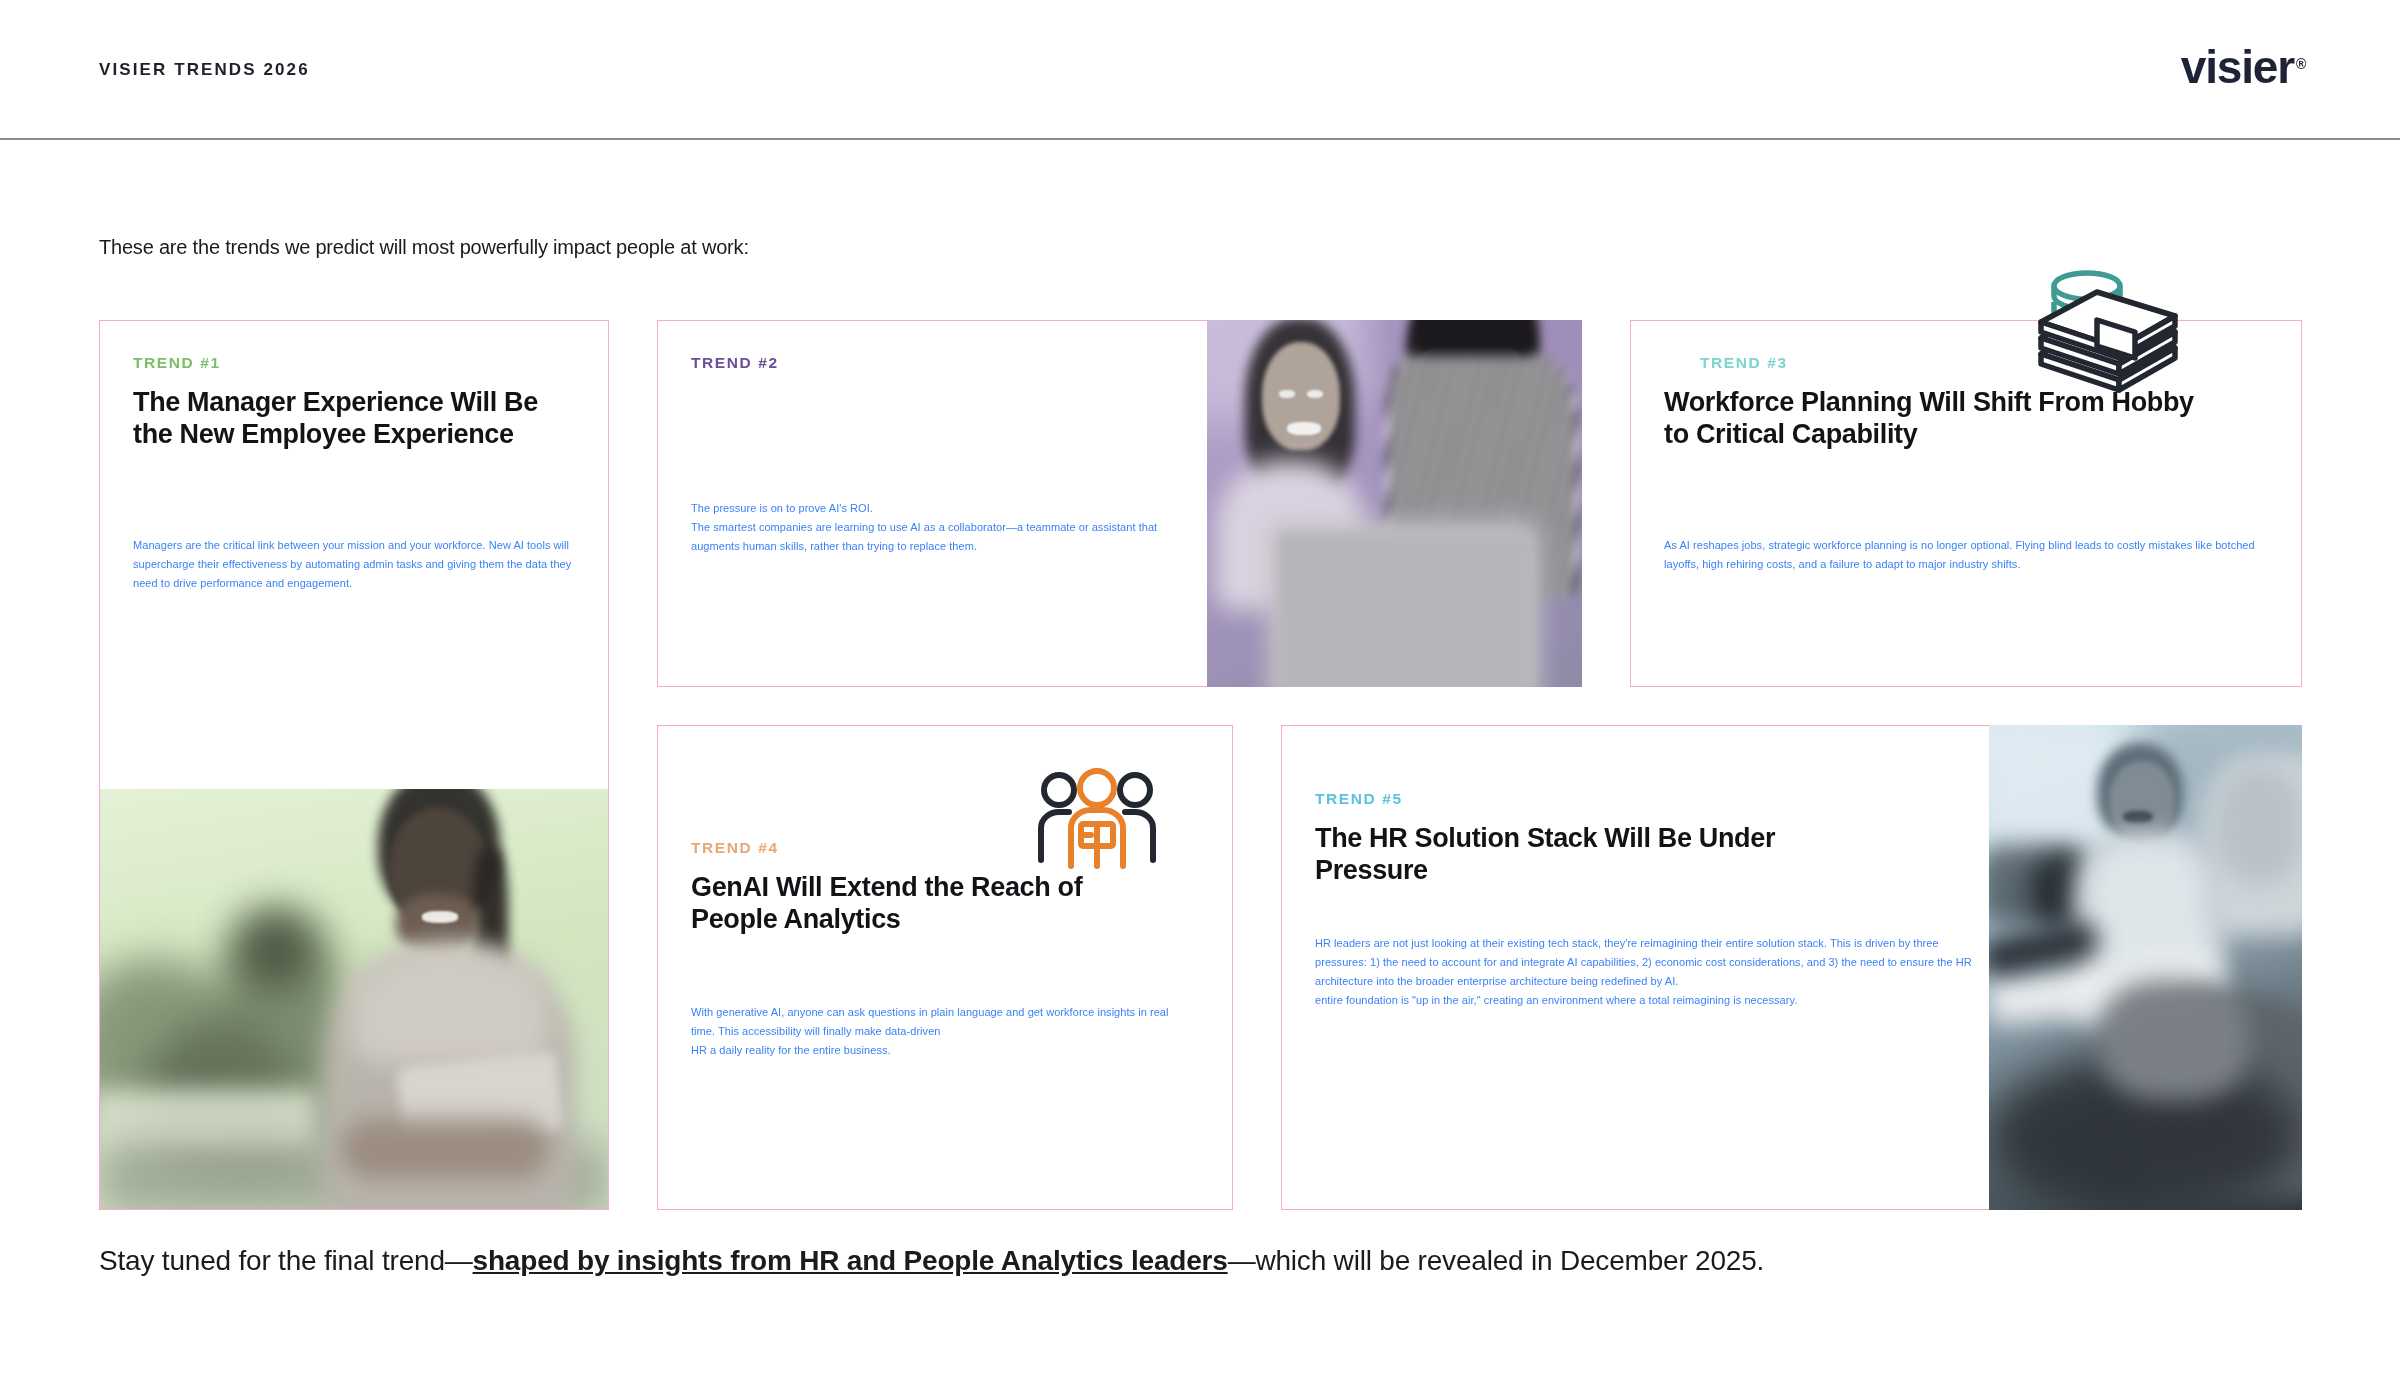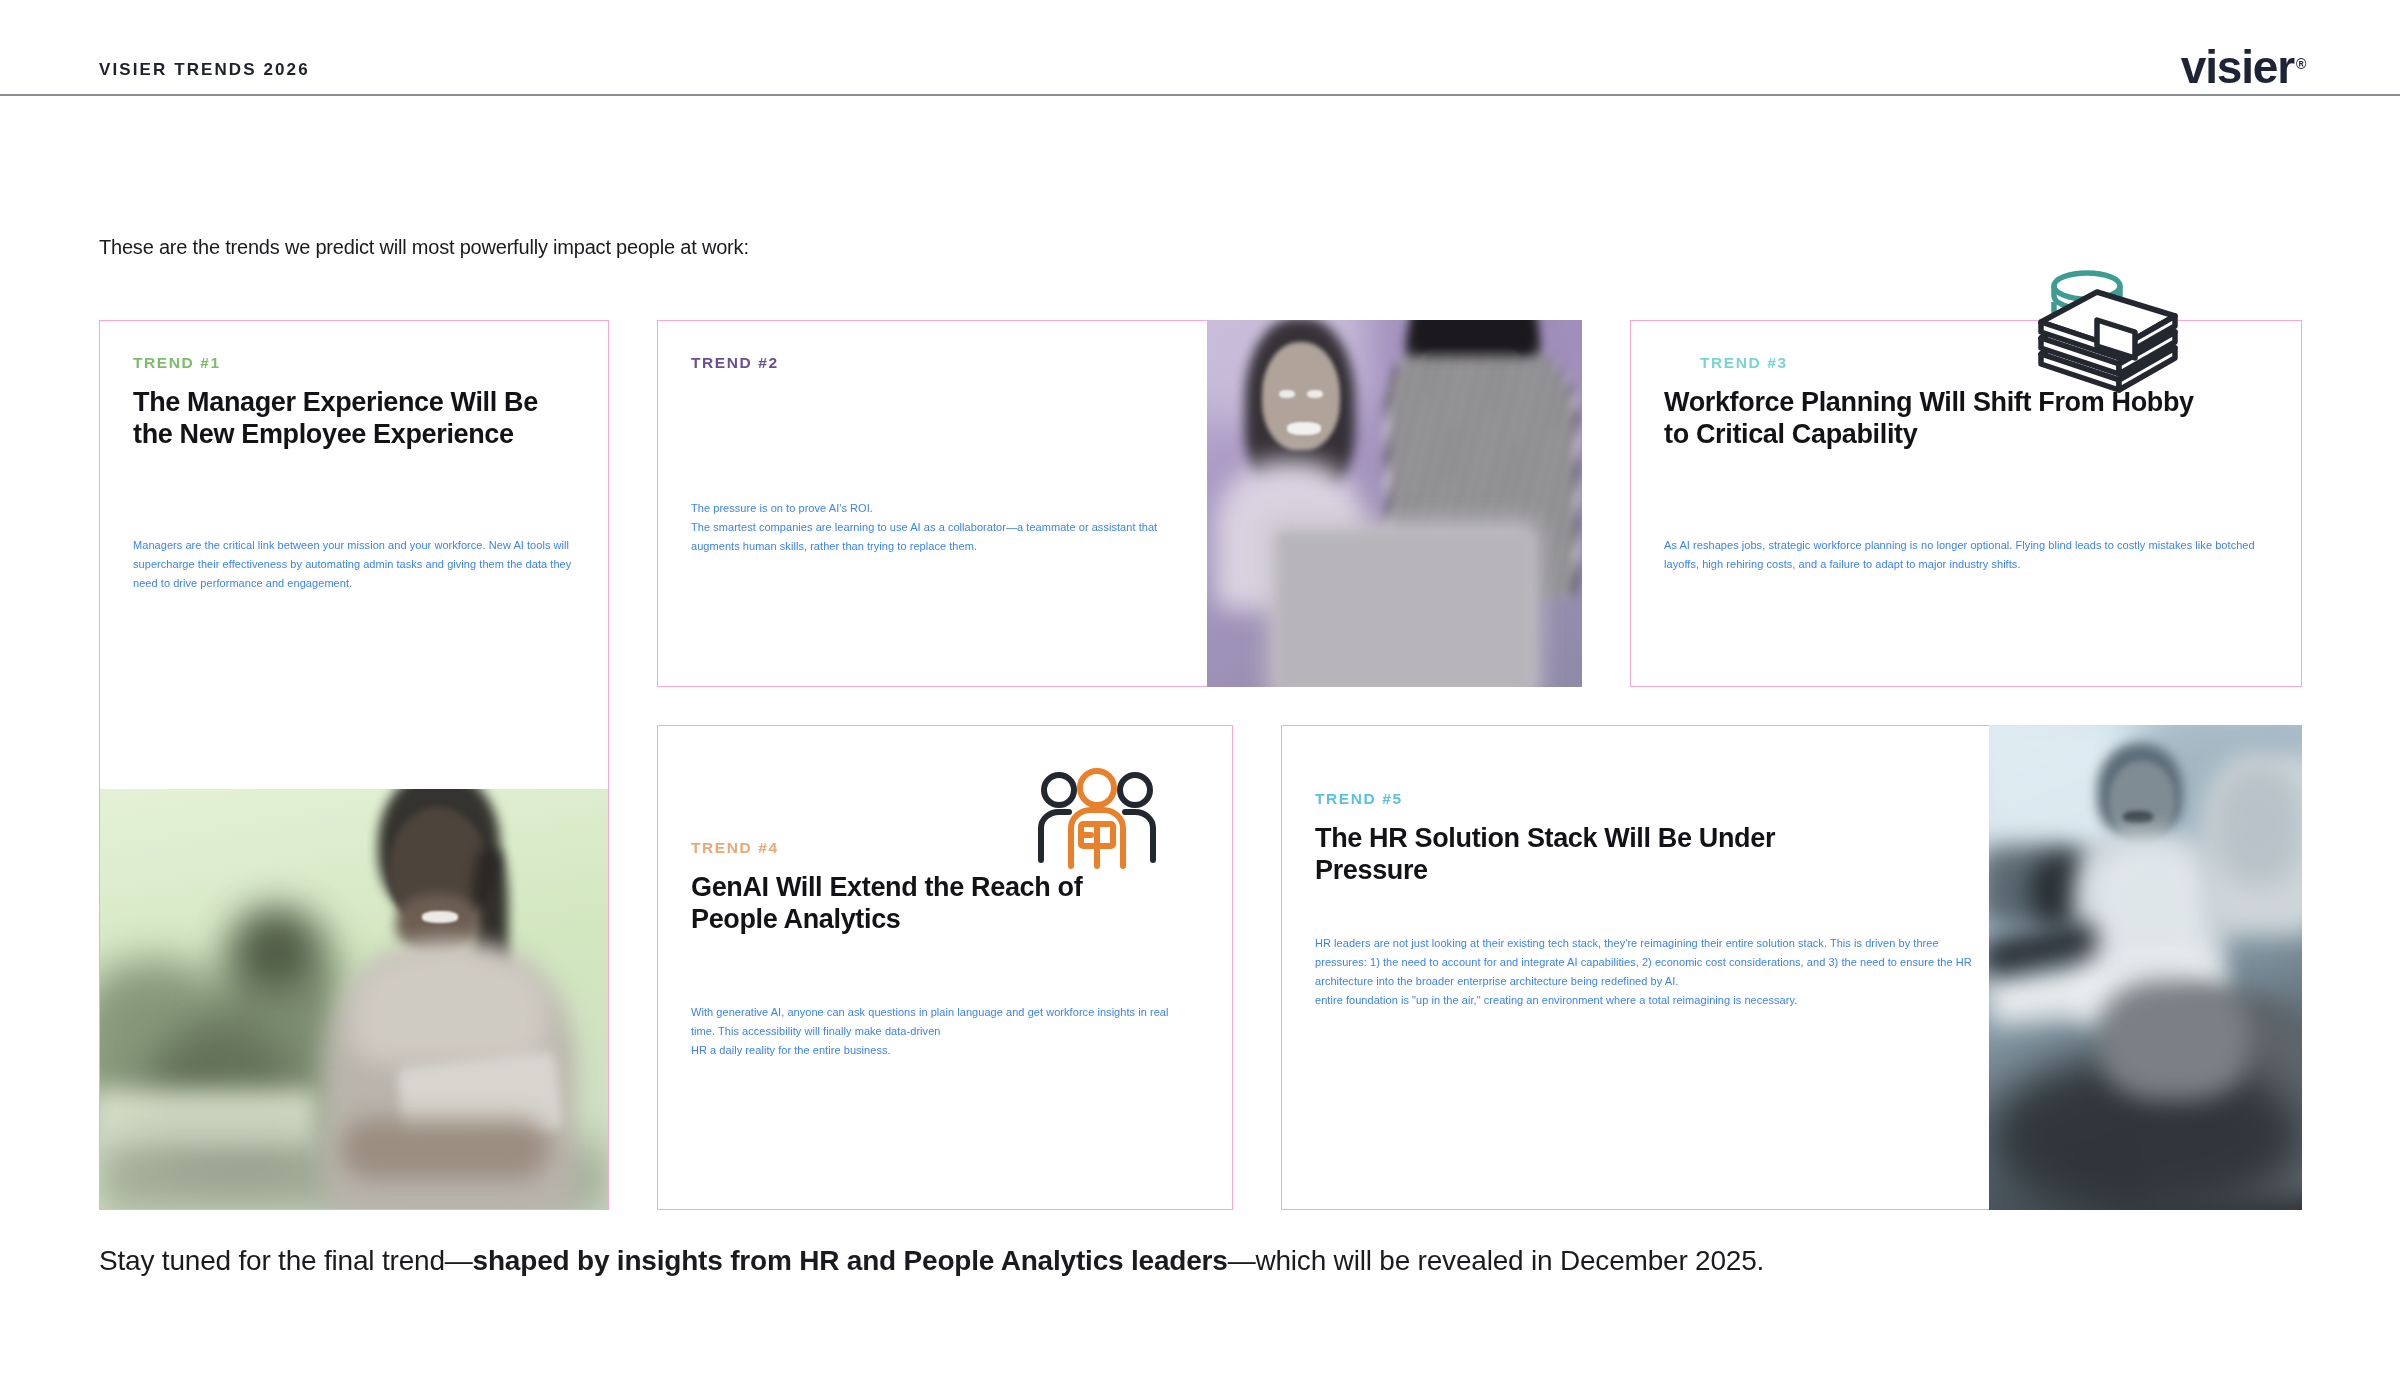--- a/index.html
+++ b/index.html
@@ -6,21 +6,21 @@
   html, body {
     width: 2400px; height: 1400px;
     background: #ffffff;
     font-family: "Liberation Sans", sans-serif;
     overflow: hidden;
   }
   .page { position: relative; width: 2400px; height: 1400px; background:#fff; }
 
   
   .header {
-    position: absolute; left: 0; top: 0; width: 2400px; height: 96px;
+    position: absolute; left: 0; top: 0; width: 2400px; height: 140px;
     border-bottom: 2px solid #8b8d92;
   }
   .header-eyebrow {
     position: absolute; left: 99px; top: 60px;
     font-size: 17px; font-weight: 700; letter-spacing: 2.1px;
     color: #20222b;
   }
   .logo {
     position: absolute; right: 95px; top: 44px;
     font-size: 46px; font-weight: 800; letter-spacing: -1.2px;
@@ -98,21 +98,21 @@
   .card5-photo {
     position:absolute; left: 1989px; top: 725px;
     width: 313px; height: 485px; overflow:hidden; z-index:5;
   }
 
   
   .footer {
     position: absolute; left: 99px; top: 1245px;
     font-size: 28px; color: #1b1b1f; letter-spacing: -0.2px; white-space: nowrap;
   }
-  .footer b { font-weight: 700; }
+  .footer b { font-weight: 700; text-decoration: underline; }
 
   
   .photo, .photo-inner { position: relative; overflow: hidden; }
   .ph-bg { position:absolute; inset:0; }
   .ph { position:absolute; border-radius:50%; }
   .blur1 { filter: blur(6px); } .blur2 { filter: blur(12px); } .blur3 { filter: blur(20px); }
 </style>
 </head>
 <body>
 

